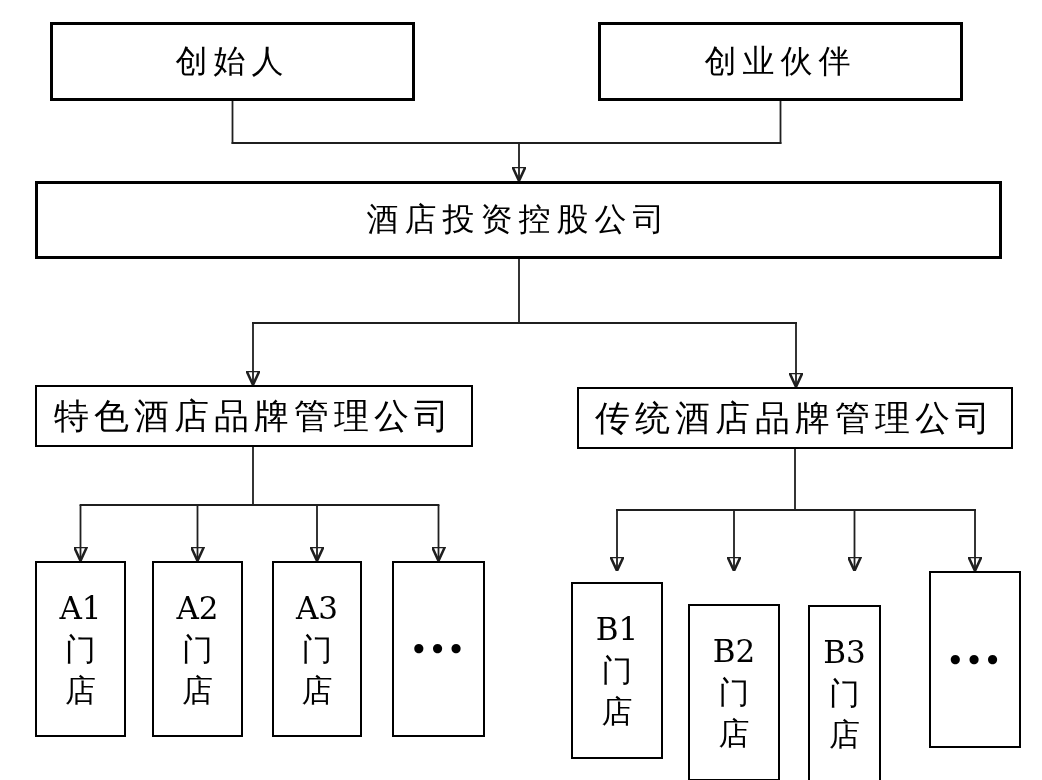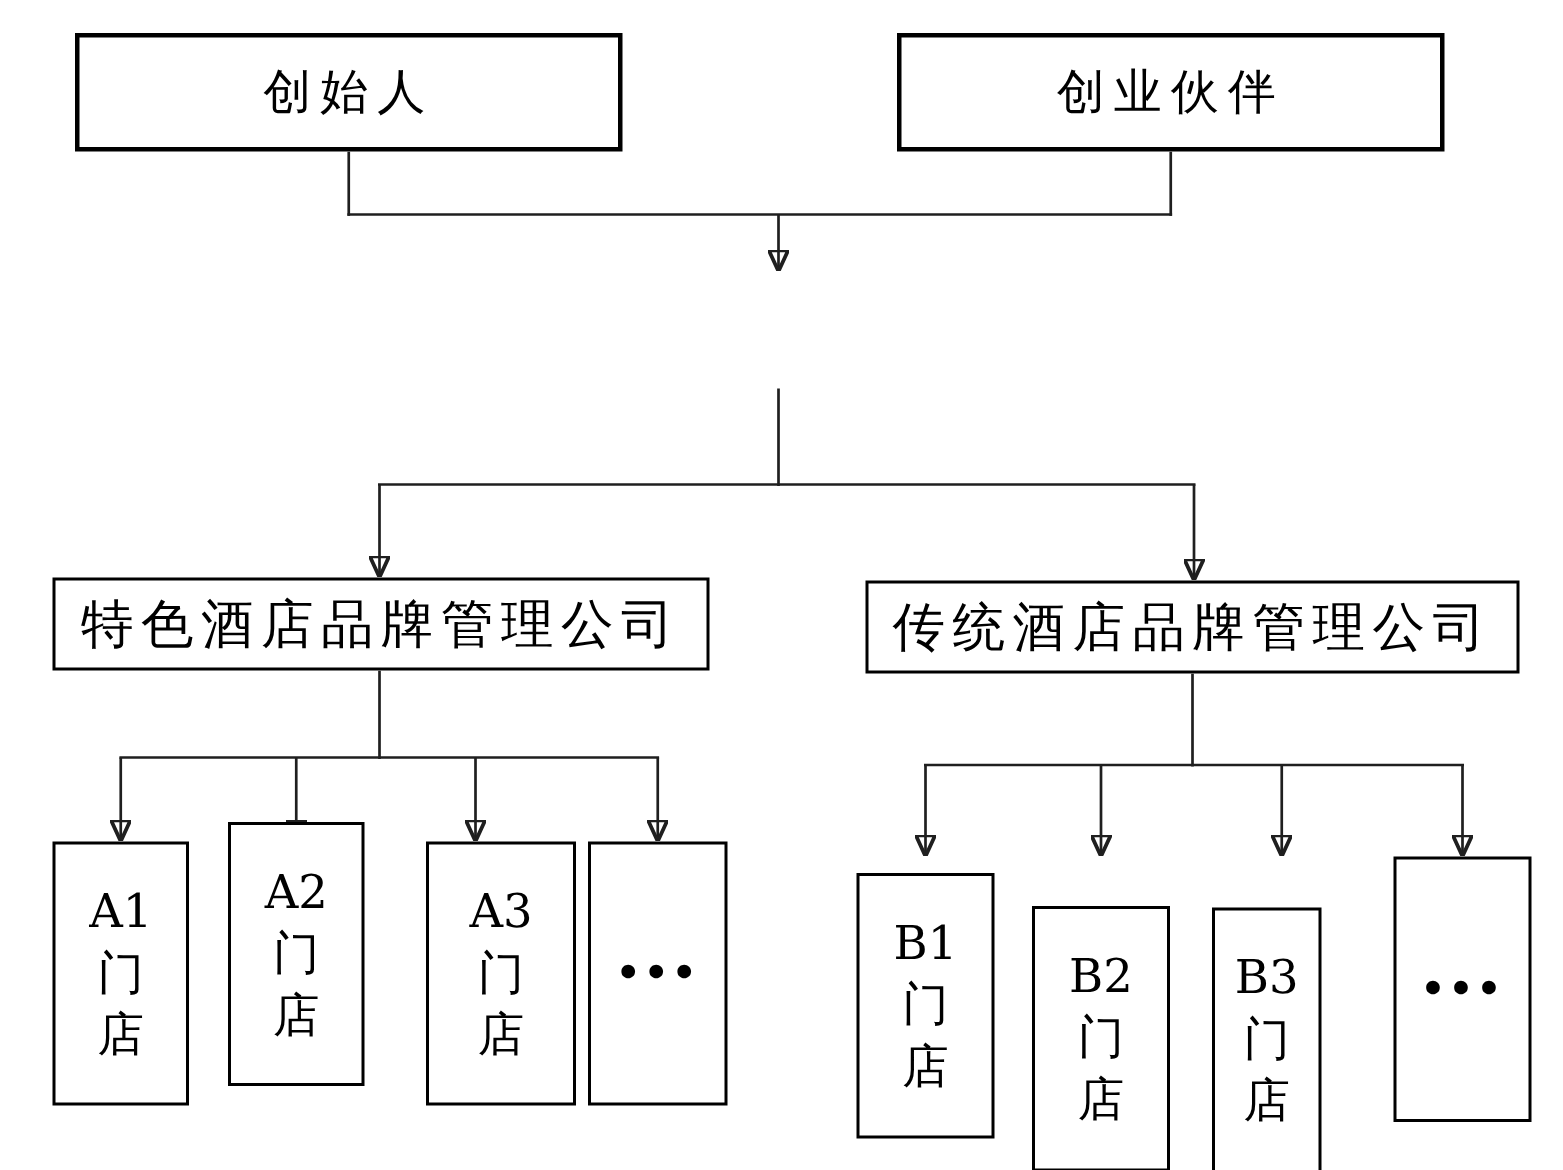--- a/index.html
+++ b/index.html
@@ -60,42 +60,45 @@
   </svg>
 
   <div class="node heavy lvl1" style="left:50px;top:22px;width:365px;height:79px">
     <span>创始人</span>
   </div>
 
   <div class="node heavy lvl1" style="left:598px;top:22px;width:365px;height:79px">
     <span>创业伙伴</span>
   </div>
 
+  <div class="node heavy lvl1" style="left:35px;top:181px;width:967px;height:78px">
+    <span>酒店投资控股公司</span>
+  </div>
 
   <div class="node lvl2" style="left:35px;top:385px;width:438px;height:62px">
     <span>特色酒店品牌管理公司</span>
   </div>
 
   <div class="node lvl2" style="left:577px;top:387px;width:436px;height:62px">
     <span>传统酒店品牌管理公司</span>
   </div>
 
   <div class="node store" style="left:35px;top:561px;width:91px;height:176px">
     <div class="ln">A1</div>
     <div class="ln">门</div>
     <div class="ln">店</div>
   </div>
 
-  <div class="node store" style="left:152px;top:548px;width:91px;height:176px">
+  <div class="node store" style="left:152px;top:561px;width:91px;height:176px">
     <div class="ln">A2</div>
     <div class="ln">门</div>
     <div class="ln">店</div>
   </div>
 
-  <div class="node store" style="left:284px;top:561px;width:100px;height:176px">
+  <div class="node store" style="left:272px;top:561px;width:90px;height:176px">
     <div class="ln">A3</div>
     <div class="ln">门</div>
     <div class="ln">店</div>
   </div>
 
   <div class="node store" style="left:392px;top:561px;width:93px;height:176px">
     <span class="dots">•••</span>
   </div>
 
   <div class="node store" style="left:571px;top:582px;width:92px;height:177px">

